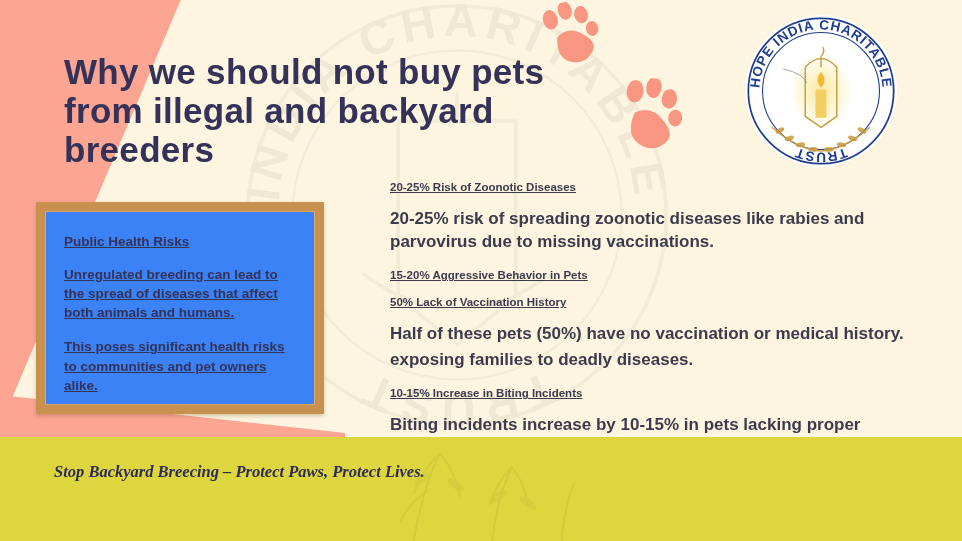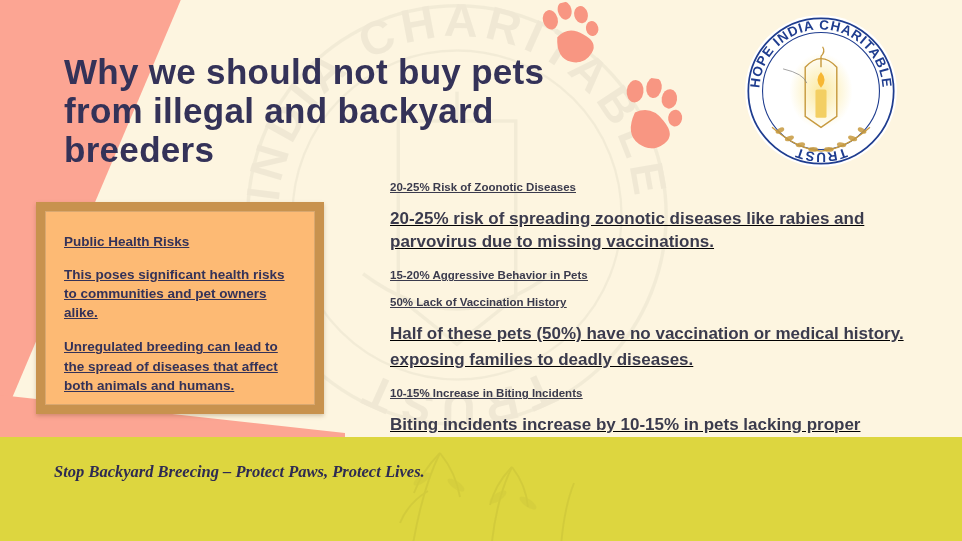--- a/index.html
+++ b/index.html
@@ -112,21 +112,21 @@
     width: 288px;
     height: 212px;
     background: #C8924E;
     padding: 9px;
     box-sizing: border-box;
     box-shadow: 0 2px 4px rgba(90,60,20,.25);
   }
   .card-inner {
     width: 100%;
     height: 100%;
-    background: #fdba74;
+    background: #3b82f6;
     box-sizing: border-box;
     padding: 22px 14px 10px 18px;
     border: 1px solid #D9A870;
   }
   .card-title {
     font-size: 13.5px;
     font-weight: 700;
     color: #343258;
     text-decoration: underline;
     margin: 0 0 16px 0;
@@ -139,21 +139,20 @@
     text-decoration: underline;
     margin: 0 0 15px 0;
   }
 
   
   .content {
     position: absolute;
     left: 390px;
     top: 181px;
     width: 530px;
-    text-decoration: underline;
   }
   .c-head {
     font-size: 11.5px;
     font-weight: 700;
     color: #3B3B4D;
     text-decoration: underline;
     margin: 0 0 15px 0;
   }
   .c-body {
     font-size: 17px;
@@ -305,22 +304,22 @@
         <ellipse cx="140" cy="160" rx="6" ry="3" transform="rotate(20 140 160)"></ellipse>
         <ellipse cx="126" cy="168" rx="6" ry="3" transform="rotate(10 126 168)"></ellipse>
         <ellipse cx="110" cy="174" rx="6" ry="3"></ellipse>
       </g>
     </svg>
   </div>
 
   <div class="card">
     <div class="card-inner">
       <div class="card-title">Public Health Risks</div>
+      <div class="card-para">Unregulated breeding can lead to the spread of diseases that affect both animals and humans.</div>
       <div class="card-para">This poses significant health risks to communities and pet owners alike.</div>
-      <div class="card-para">Unregulated breeding can lead to the spread of diseases that affect both animals and humans.</div>
     </div>
   </div>
 
   <div class="content">
     <div class="c-head">20-25% Risk of Zoonotic Diseases</div>
     <div class="c-body">20-25% risk of spreading zoonotic diseases like rabies and parvovirus due to missing vaccinations.</div>
 
     <div class="c-head">15-20% Aggressive Behavior in Pets</div>
 
     <div class="c-head">50% Lack of Vaccination History</div>

